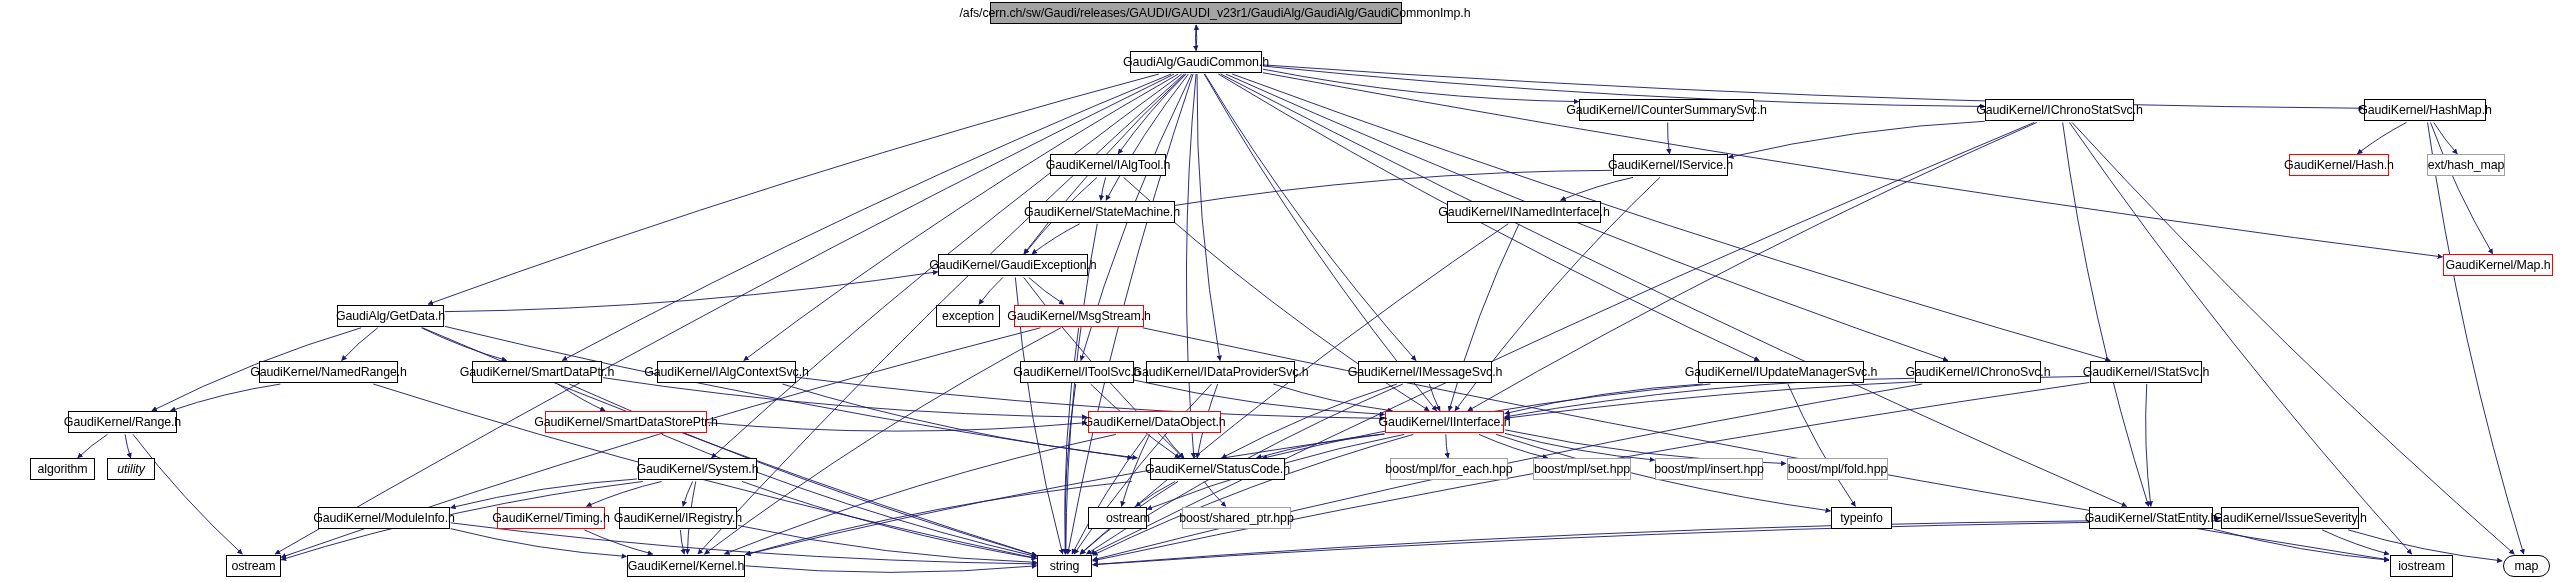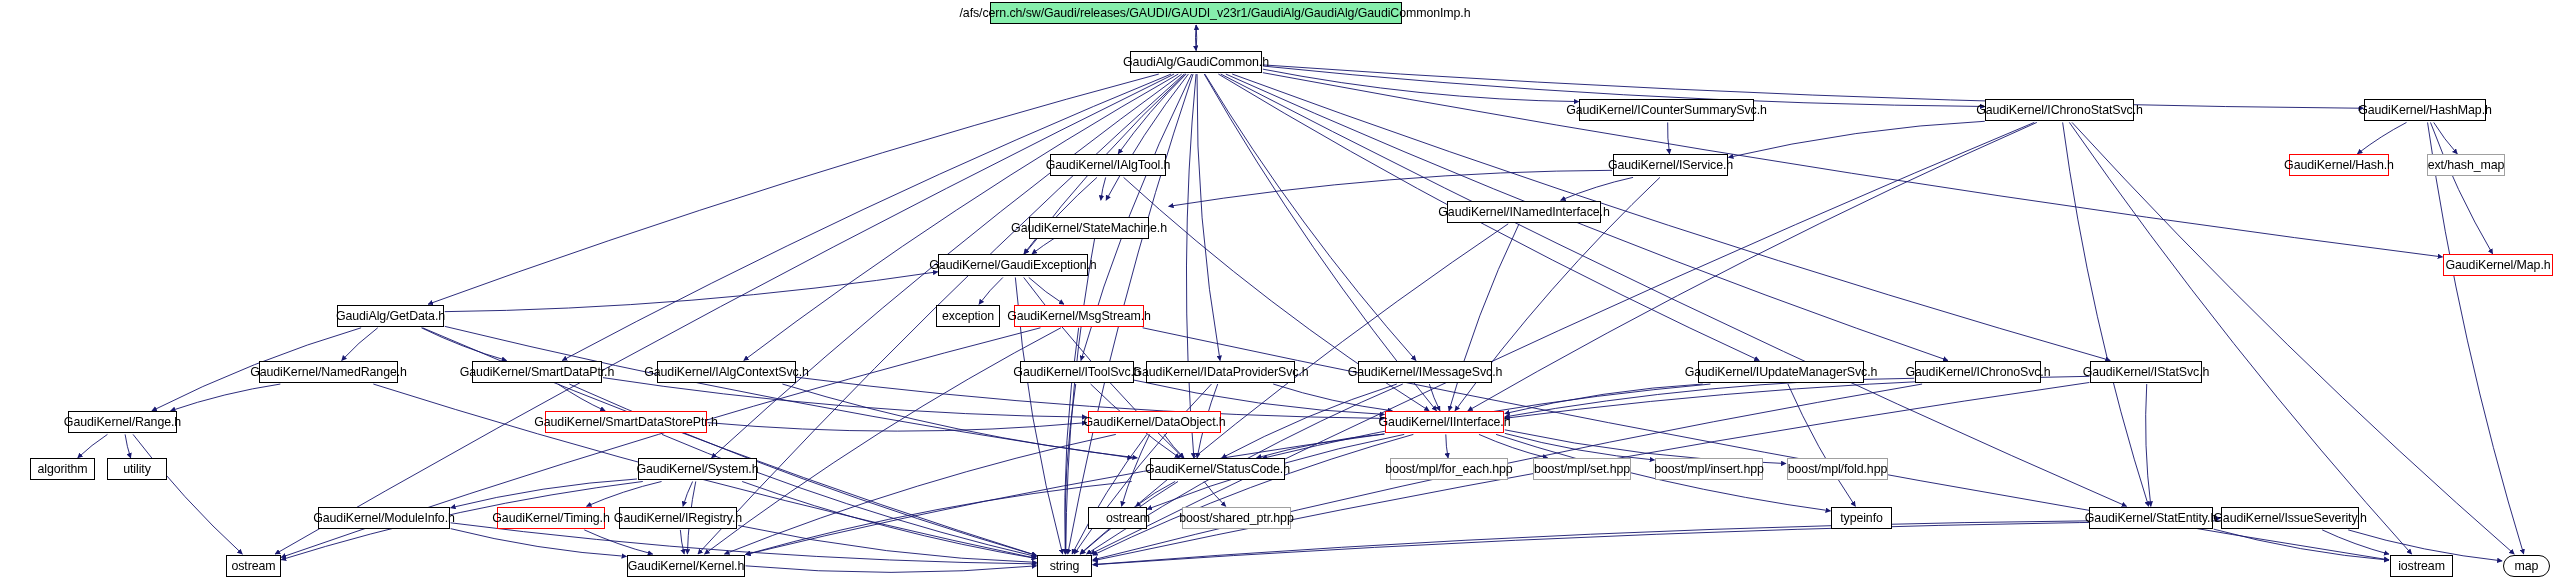--- a/index.html
+++ b/index.html
@@ -34,21 +34,21 @@
     line-height: 1;
     letter-spacing: -0.1px;
     color: #000000;
     background: #ffffff;
     border: 0.7px solid #000000;
     height: 22px;
     z-index: 5;
     cursor: default;
   }
   .node.root {
-    background: #86efac;
+    background: #a3a3a3;
     border: 0.7px solid #000000;
     padding-left: 38px;
   }
   .node.red {
     border: 0.7px solid #ff0000;
   }
   .node.grey {
     border: 0.7px solid #a0a0a0;
     color: #000000;
   }
@@ -193,42 +193,42 @@
   <div id="nodes">
       <div class="node root" style="left: 990px; top: 2px; width: 412px;">/afs/cern.ch/sw/Gaudi/releases/GAUDI/GAUDI_v23r1/GaudiAlg/GaudiAlg/GaudiCommonImp.h</div>
       <div class="node" style="left: 1130px; top: 51px; width: 132px;">GaudiAlg/GaudiCommon.h</div>
       <div class="node" style="left: 1579px; top: 99px; width: 175px;">GaudiKernel/ICounterSummarySvc.h</div>
       <div class="node" style="left: 1985px; top: 99px; width: 149px;">GaudiKernel/IChronoStatSvc.h</div>
       <div class="node" style="left: 2364px; top: 99px; width: 122px;">GaudiKernel/HashMap.h</div>
       <div class="node" style="left: 1050px; top: 154px; width: 116px;">GaudiKernel/IAlgTool.h</div>
       <div class="node" style="left: 1613px; top: 154px; width: 115px;">GaudiKernel/IService.h</div>
       <div class="node red" style="left: 2289px; top: 154px; width: 100px;">GaudiKernel/Hash.h</div>
       <div class="node grey" style="left: 2427px; top: 154px; width: 78px;">ext/hash_map</div>
-      <div class="node" style="left: 1029px; top: 201px; width: 120px; margin-top: 16px;">GaudiKernel/StateMachine.h</div>
+      <div class="node" style="left: 1029px; top: 201px; width: 146px;">GaudiKernel/StateMachine.h</div>
       <div class="node" style="left: 1447px; top: 201px; width: 154px;">GaudiKernel/INamedInterface.h</div>
       <div class="node red" style="left: 2443px; top: 254px; width: 110px;">GaudiKernel/Map.h</div>
       <div class="node" style="left: 938px; top: 254px; width: 150px;">GaudiKernel/GaudiException.h</div>
       <div class="node" style="left: 936px; top: 305px; width: 64px;">exception</div>
       <div class="node red" style="left: 1014px; top: 305px; width: 130px;">GaudiKernel/MsgStream.h</div>
       <div class="node" style="left: 337px; top: 305px; width: 107px;">GaudiAlg/GetData.h</div>
       <div class="node" style="left: 259px; top: 361px; width: 139px;">GaudiKernel/NamedRange.h</div>
       <div class="node" style="left: 472px; top: 361px; width: 130px;">GaudiKernel/SmartDataPtr.h</div>
       <div class="node" style="left: 657px; top: 361px; width: 139px;">GaudiKernel/IAlgContextSvc.h</div>
       <div class="node" style="left: 1020px; top: 361px; width: 114px;">GaudiKernel/IToolSvc.h</div>
       <div class="node" style="left: 1146px; top: 361px; width: 149px;">GaudiKernel/IDataProviderSvc.h</div>
       <div class="node" style="left: 1358px; top: 361px; width: 134px;">GaudiKernel/IMessageSvc.h</div>
       <div class="node" style="left: 1698px; top: 361px; width: 166px;">GaudiKernel/IUpdateManagerSvc.h</div>
       <div class="node" style="left: 1915px; top: 361px; width: 126px;">GaudiKernel/IChronoSvc.h</div>
       <div class="node" style="left: 2090px; top: 361px; width: 112px;">GaudiKernel/IStatSvc.h</div>
       <div class="node" style="left: 68px; top: 411px; width: 109px;">GaudiKernel/Range.h</div>
       <div class="node red" style="left: 545px; top: 411px; width: 162px;">GaudiKernel/SmartDataStorePtr.h</div>
       <div class="node red" style="left: 1088px; top: 411px; width: 133px;">GaudiKernel/DataObject.h</div>
       <div class="node red" style="left: 1385px; top: 411px; width: 119px;">GaudiKernel/IInterface.h</div>
       <div class="node" style="left: 30px; top: 458px; width: 65px;">algorithm</div>
-      <div class="node" style="left: 107px; top: 458px; width: 60px;">utility</div>
+      <div class="node" style="left: 107px; top: 458px; width: 48px; font-style: italic;">utility</div>
       <div class="node" style="left: 638px; top: 458px; width: 119px;">GaudiKernel/System.h</div>
       <div class="node" style="left: 1126px; top: 458px; width: 135px; margin-left: 24px;">GaudiKernel/StatusCode.h</div>
       <div class="node grey" style="left: 1390px; top: 458px; width: 118px;">boost/mpl/for_each.hpp</div>
       <div class="node grey" style="left: 1533px; top: 458px; width: 98px;">boost/mpl/set.hpp</div>
       <div class="node grey" style="left: 1655px; top: 458px; width: 108px;">boost/mpl/insert.hpp</div>
       <div class="node grey" style="left: 1787px; top: 458px; width: 101px;">boost/mpl/fold.hpp</div>
       <div class="node" style="left: 318px; top: 507px; width: 132px;">GaudiKernel/ModuleInfo.h</div>
       <div class="node red" style="left: 497px; top: 507px; width: 108px;">GaudiKernel/Timing.h</div>
       <div class="node" style="left: 619px; top: 507px; width: 118px;">GaudiKernel/IRegistry.h</div>
       <div class="node" style="left: 1088px; top: 507px; width: 59px; padding-left: 21px;">ostream</div>

